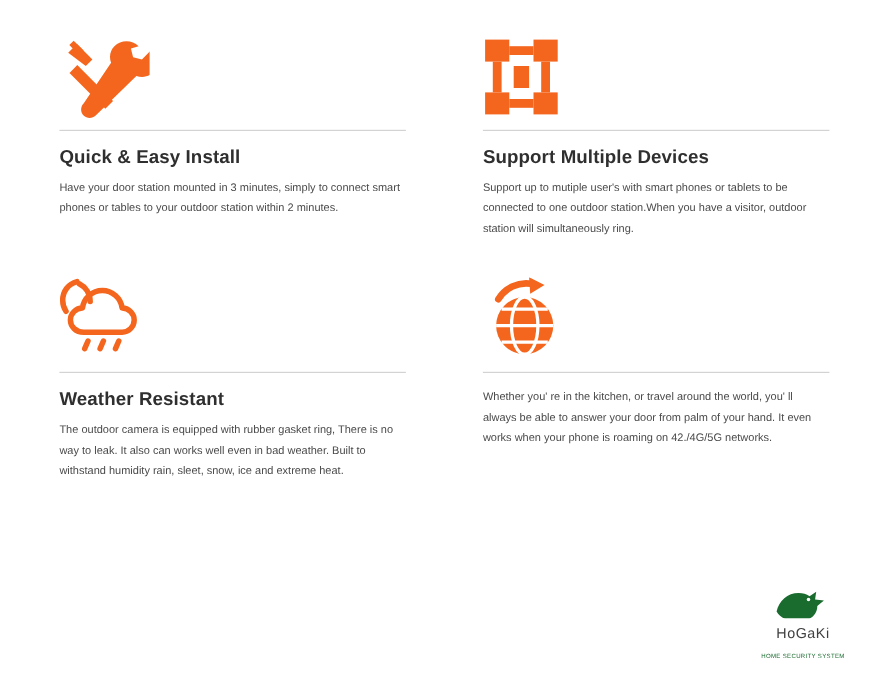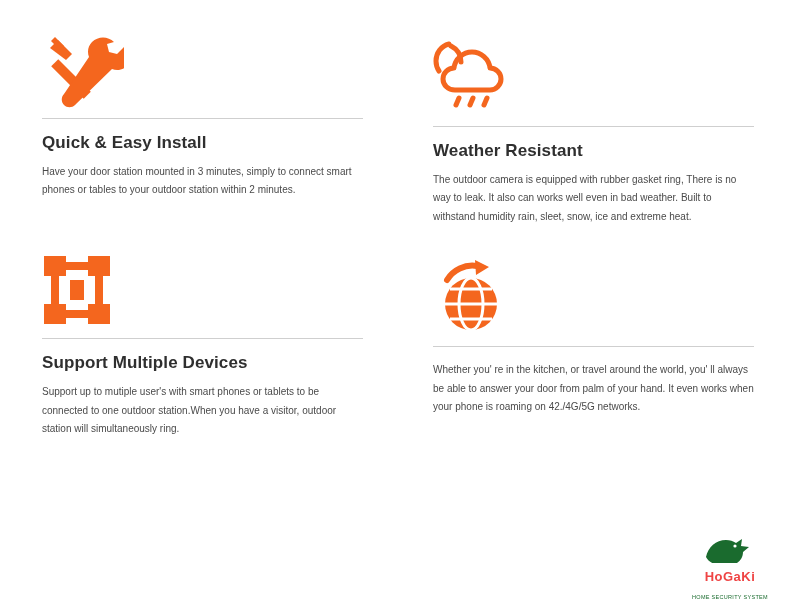--- a/index.html
+++ b/index.html
@@ -13,21 +13,21 @@
     font-family: "Liberation Sans", sans-serif;
     color: #3d3d3d;
     overflow: hidden;
     position: relative;
   }
   .page {
     width: 800px;
     height: 615px;
     position: relative;
     box-sizing: border-box;
-    padding: 28px 46px 0 42px;
+    padding: 28px 46px 0 54px;
   }
   .grid {
     display: grid;
     grid-template-columns: 1fr 1fr;
     column-gap: 70px;
     row-gap: 22px;
   }
   .feature {
     position: relative;
   }
@@ -61,22 +61,22 @@
     right: 24px;
     bottom: 12px;
     width: 92px;
     text-align: center;
   }
   .logo-mark {
     display: block;
   }
   .logo-name {
     font-size: 13px;
-    font-weight: bold;
-    color: #ef4444;
+    font-weight: normal;
+    color: #404040;
     letter-spacing: 0.5px;
     line-height: 1.1;
   }
   .logo-tag {
     font-size: 5.5px;
     color: #1a6b2e;
     letter-spacing: 0.3px;
     line-height: 1.2;
     white-space: nowrap;
   }
@@ -102,60 +102,60 @@
 
             <path d="M72 10 c-6 -6 -16 -6 -22 0 c-4 4 -5 10 -3 15 L22 62 c-3 3 -3 8 0 11 c3 3 8 3 11 0 l37 -36 c5 2 11 1 15 -3 c6 -6 6 -16 0 -22 l-10 10 l-8 -2 l-2 -8 Z"></path>
           </g>
         </svg>
       </div>
       <div class="divider"></div>
       <h3 class="feature-title">Quick &amp; Easy Install</h3>
       <p class="feature-body">Have your door station mounted in 3 minutes, simply to connect smart phones or tables to your outdoor station within 2 minutes.</p>
     </div>
 
+    <div class="feature">
+      <div class="icon-box">
+        <svg width="76" height="76" viewBox="0 0 76 76" aria-hidden="true">
+          <g fill="#f4661e">
+            <rect x="2" y="4" width="22" height="20"></rect>
+            <rect x="46" y="4" width="22" height="20"></rect>
+            <rect x="2" y="52" width="22" height="20"></rect>
+            <rect x="46" y="52" width="22" height="20"></rect>
+            <rect x="24" y="10" width="22" height="8"></rect>
+            <rect x="24" y="58" width="22" height="8"></rect>
+            <rect x="9" y="24" width="8" height="28"></rect>
+            <rect x="53" y="24" width="8" height="28"></rect>
+            <rect x="28" y="28" width="14" height="20"></rect>
+          </g>
+        </svg>
+      </div>
+      <div class="divider"></div>
+      <h3 class="feature-title">Support Multiple Devices</h3>
+      <p class="feature-body">Support up to mutiple user's with smart phones or tablets to be connected to one outdoor station.When you have a visitor, outdoor station will simultaneously ring.</p>
+    </div>
+
     <div class="feature row2">
       <div class="icon-box">
         <svg width="82" height="76" viewBox="0 0 82 76" aria-hidden="true">
           <g fill="none" stroke="#f4661e" stroke-width="5" stroke-linecap="round" stroke-linejoin="round">
 
             <path d="M16 4 c-8 2 -13 9 -13 17 c0 4 1 7 3 10"></path>
             <path d="M18 6 c6 3 10 9 10 16"></path>
 
             <path d="M22 50 c-7 0 -12 -5 -12 -11 c0 -6 5 -11 11 -11 c1 -9 9 -16 18 -16 c9 0 17 7 18 16 c6 0 11 5 11 11 c0 6 -5 11 -11 11 Z"></path>
 
             <path d="M26 58 l-3 7"></path>
             <path d="M40 58 l-3 7"></path>
             <path d="M54 58 l-3 7"></path>
           </g>
         </svg>
       </div>
       <div class="divider"></div>
       <h3 class="feature-title">Weather Resistant</h3>
       <p class="feature-body">The outdoor camera is equipped with rubber gasket ring, There is no way to leak. It also can works well even in bad weather. Built to withstand humidity rain, sleet, snow, ice and extreme heat.</p>
-    </div>
-
-    <div class="feature">
-      <div class="icon-box">
-        <svg width="76" height="76" viewBox="0 0 76 76" aria-hidden="true">
-          <g fill="#f4661e">
-            <rect x="2" y="4" width="22" height="20"></rect>
-            <rect x="46" y="4" width="22" height="20"></rect>
-            <rect x="2" y="52" width="22" height="20"></rect>
-            <rect x="46" y="52" width="22" height="20"></rect>
-            <rect x="24" y="10" width="22" height="8"></rect>
-            <rect x="24" y="58" width="22" height="8"></rect>
-            <rect x="9" y="24" width="8" height="28"></rect>
-            <rect x="53" y="24" width="8" height="28"></rect>
-            <rect x="28" y="28" width="14" height="20"></rect>
-          </g>
-        </svg>
-      </div>
-      <div class="divider"></div>
-      <h3 class="feature-title">Support Multiple Devices</h3>
-      <p class="feature-body">Support up to mutiple user's with smart phones or tablets to be connected to one outdoor station.When you have a visitor, outdoor station will simultaneously ring.</p>
     </div>
 
     <div class="feature row2">
       <div class="icon-box">
         <svg width="78" height="76" viewBox="0 0 78 76" aria-hidden="true">
           <g fill="#f4661e">
             <circle cx="38" cy="44" r="26"></circle>
           </g>
           <g fill="none" stroke="#ffffff" stroke-width="3">
             <ellipse cx="38" cy="44" rx="12" ry="26"></ellipse>

